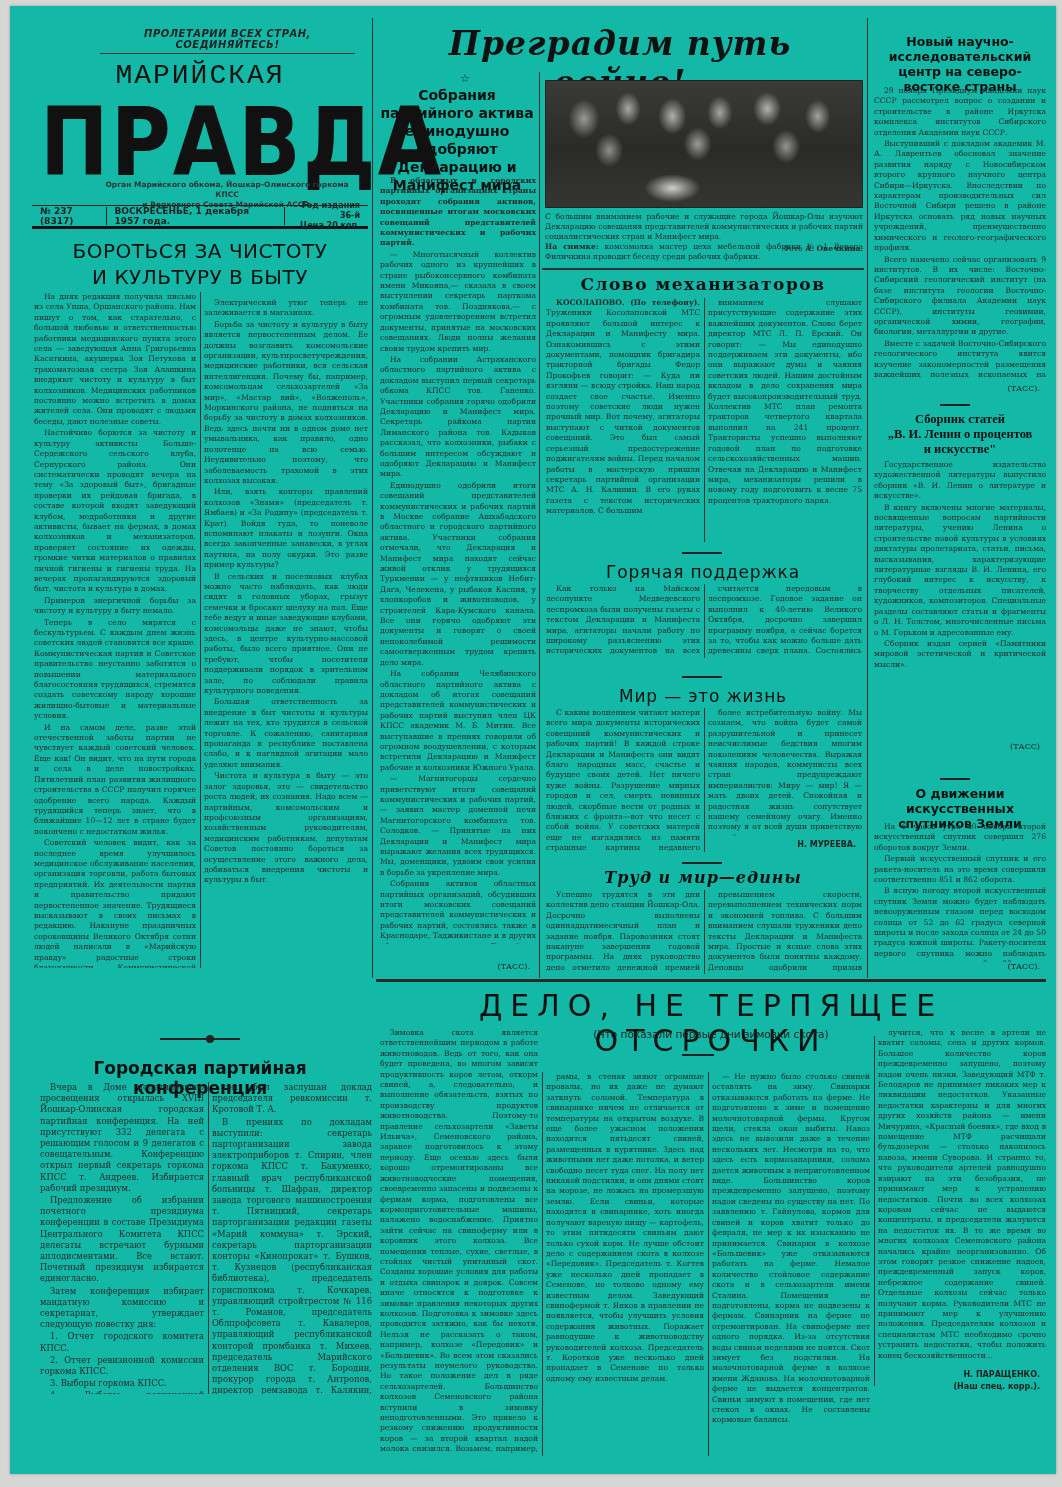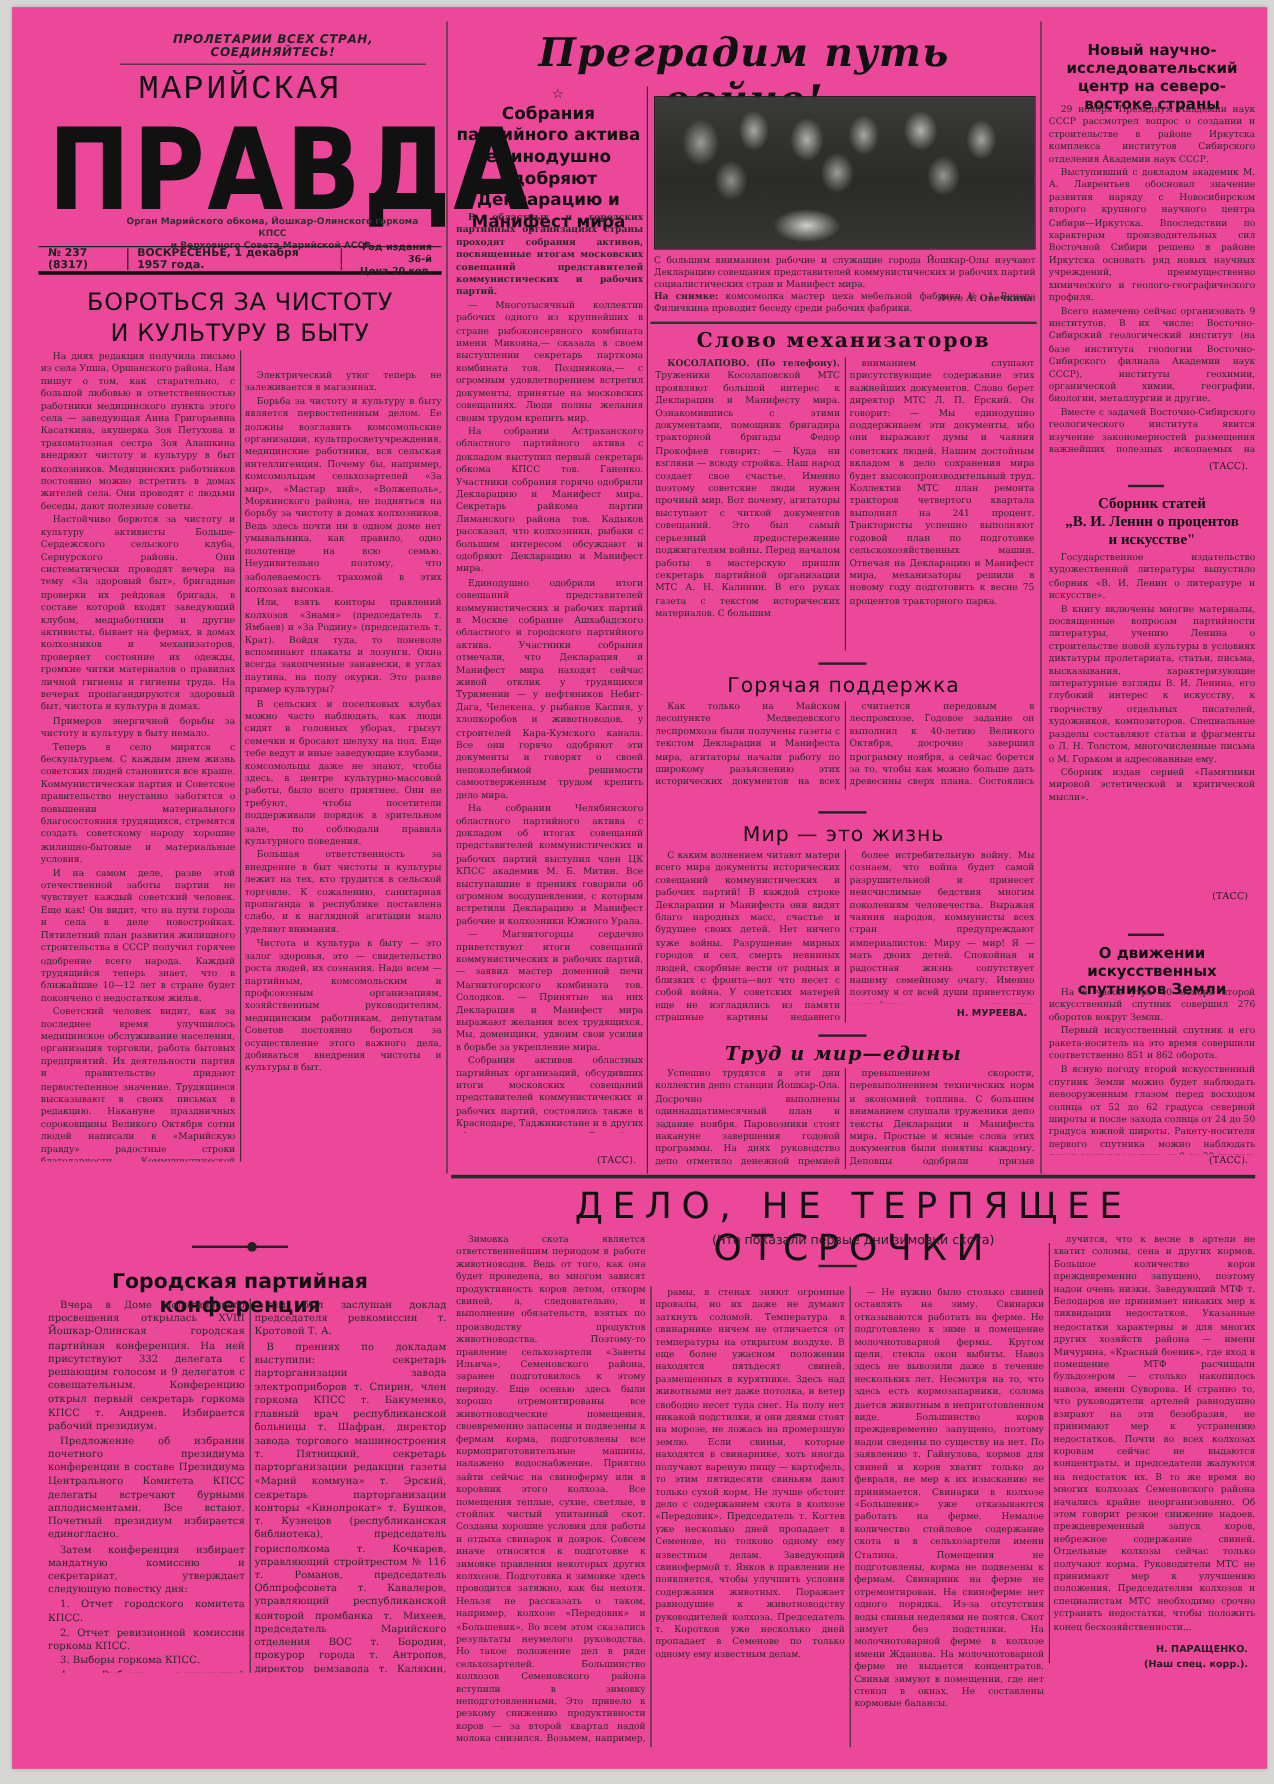--- a/index.html
+++ b/index.html
@@ -5,21 +5,21 @@
   * { box-sizing: border-box; margin: 0; padding: 0; }
   html, body { width: 1062px; height: 1487px; overflow: hidden; }
   body {
     background: #d6d6d4;
     font-family: "DejaVu Serif", serif;
     color: #1c1c1c;
     position: relative;
   }
   .page {
     position: absolute; left: 10px; top: 6px; width: 1046px; height: 1468px;
-    background: #ec4899;
+    background: #14b8a6;
     box-shadow: 0 0 3px rgba(0,0,0,0.25);
   }
   .abs { position: absolute; }
   .body-text {
     font-family: "DejaVu Serif", serif;
     font-size: 7.6px; line-height: 10.4px; color: #2a2a2a;
     text-align: justify; hyphens: auto; overflow: hidden;
   }
   .body-text p { text-indent: 10px; margin-bottom: 1px; }
   .vrule { position: absolute; width: 1px; background: #333; }
@@ -98,21 +98,21 @@
   <div class="abs body-text" style="left:24px;top:286px;width:162px;height:676px;">
     <p>На днях редакция получила письмо из села Упша, Оршанского района. Нам пишут о том, как старательно, с большой любовью и ответственностью работники медицинского пункта этого села — заведующая Анна Григорьевна Касаткина, акушерка Зоя Петухова и трахоматозная сестра Зоя Алашкина внедряют чистоту и культуру в быт колхозников. Медицинских работников постоянно можно встретить в домах жителей села. Они проводят с людьми беседы, дают полезные советы.</p>
     <p>Настойчиво борются за чистоту и культуру активисты Больше-Сердежского сельского клуба, Сернурского района. Они систематически проводят вечера на тему «За здоровый быт», бригадные проверки их рейдовая бригада, в составе которой входят заведующий клубом, медработники и другие активисты, бывает на фермах, в домах колхозников и механизаторов, проверяет состояние их одежды, громкие читки материалов о правилах личной гигиены и гигиены труда. На вечерах пропагандируются здоровый быт, чистота и культура в домах.</p>
     <p>Примеров энергичной борьбы за чистоту и культуру в быту немало.</p>
     <p>Теперь в село мирятся с бескультурьем. С каждым днем жизнь советских людей становится все краше. Коммунистическая партия и Советское правительство неустанно заботятся о повышении материального благосостояния трудящихся, стремятся создать советскому народу хорошие жилищно-бытовые и материальные условия.</p>
     <p>И на самом деле, разве этой отечественной заботы партии не чувствует каждый советский человек. Еще как! Он видит, что на пути города и села в деле новостройках. Пятилетний план развития жилищного строительства в СССР получил горячее одобрение всего народа. Каждый трудящийся теперь знает, что в ближайшие 10—12 лет в стране будет покончено с недостатком жилья.</p>
     <p>Советский человек видит, как за последнее время улучшилось медицинское обслуживание населения, организация торговли, работа бытовых предприятий. Их деятельности партия и правительство придают первостепенное значение. Трудящиеся высказывают в своих письмах в редакцию. Накануне праздничных сороковщины Великого Октября сотни людей написали в «Марийскую правду» радостные строки благодарности Коммунистической партии и Советскому правительству за заботу о советском человеке. У каждого своя судьба, но судьбы с ростом благосостояния — с еще лучшим бытом.</p>
 
   </div>
   <div class="vrule" style="left:190px;top:286px;height:676px;"></div>
-  <div class="abs body-text" style="left:194px;top:302px;width:164px;height:676px;">
+  <div class="abs body-text" style="left:194px;top:292px;width:164px;height:676px;">
     <p>Электрический утюг теперь не залеживается в магазинах.</p>
     <p>Борьба за чистоту и культуру в быту является первостепенным делом. Ее должны возглавить комсомольские организации, культпросветучреждения, медицинские работники, вся сельская интеллигенция. Почему бы, например, комсомольцам сельхозартелей «За мир», «Мастар вий», «Волжеполь», Моркинского района, не подняться на борьбу за чистоту в домах колхозников. Ведь здесь почти ни в одном доме нет умывальника, как правило, одно полотенце на всю семью. Неудивительно поэтому, что заболеваемость трахомой в этих колхозах высокая.</p>
     <p>Или, взять конторы правлений колхозов «Знамя» (председатель т. Ямбаев) и «За Родину» (председатель т. Крат). Войдя туда, то поневоле вспоминают плакаты и лозунги. Окна всегда закопченные занавески, в углах паутина, на полу окурки. Это разве пример культуры?</p>
     <p>В сельских и поселковых клубах можно часто наблюдать, как люди сидят в головных уборах, грызут семечки и бросают шелуху на пол. Еще тебе ведут и иные заведующие клубами, комсомольцы даже не знают, чтобы здесь, в центре культурно-массовой работы, было всего приятнее. Они не требуют, чтобы посетители поддерживали порядок в зрительном зале, по соблюдали правила культурного поведения.</p>
     <p>Большая ответственность за внедрение в быт чистоты и культуры лежит на тех, кто трудится в сельской торговле. К сожалению, санитарная пропаганда в республике поставлена слабо, и к наглядной агитации мало уделяют внимания.</p>
     <p>Чистота и культура в быту — это залог здоровья, это — свидетельство роста людей, их сознания. Надо всем — партийным, комсомольским и профсоюзным организациям, хозяйственным руководителям, медицинским работникам, депутатам Советов постоянно бороться за осуществление этого важного дела, добиваться внедрения чистоты и культуры в быт.</p>
   </div>
 
   <div class="vrule" style="left:362px;top:12px;height:960px;"></div>
 

